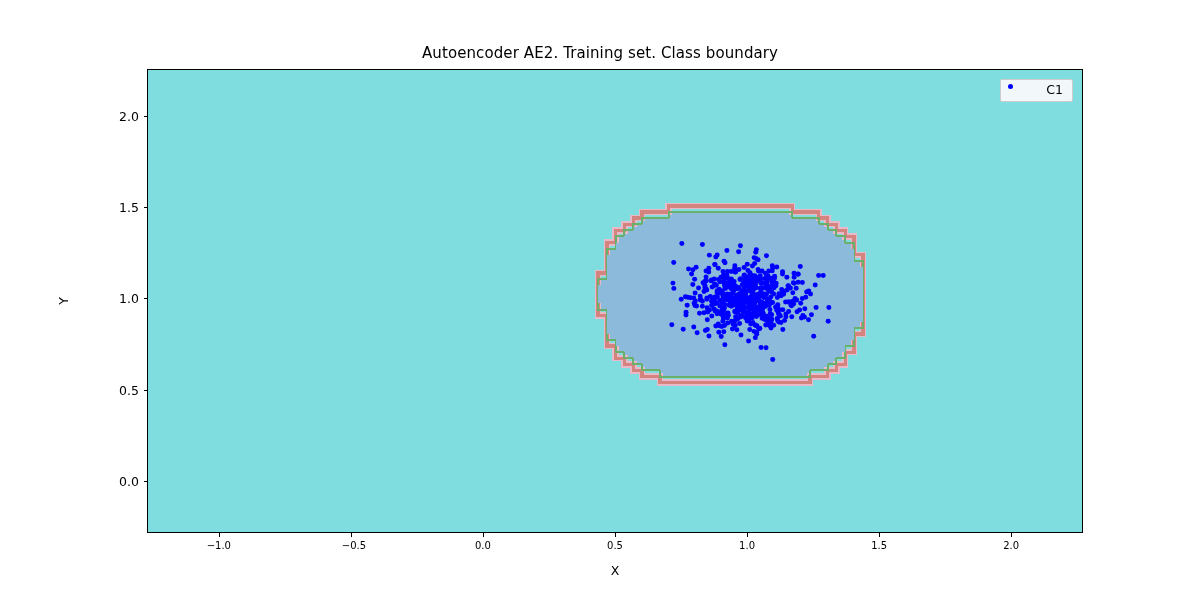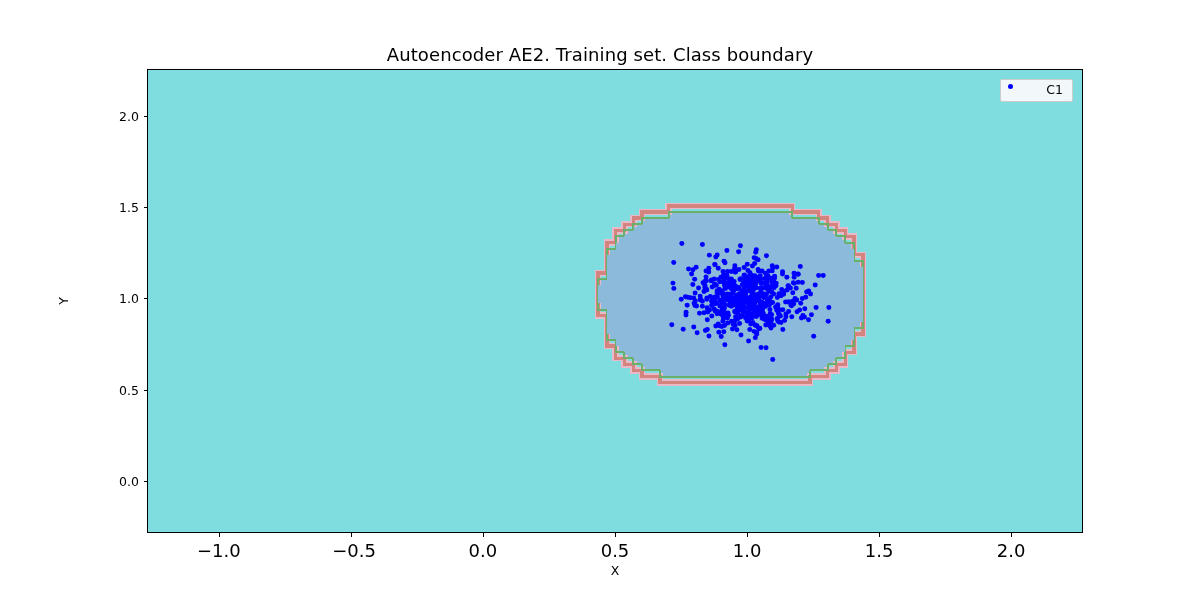--- a/index.html
+++ b/index.html
@@ -20,21 +20,21 @@
     height: 600px;
     background: #ffffff;
   }
   
   #chart-title {
     position: absolute;
     left: 0;
     top: 44px;
     width: 1200px;
     text-align: center;
-    font-size: 18px;
+    font-size: 15px;
     color: #000000;
     letter-spacing: 0.1px;
     white-space: nowrap;
   }
   
   #plot-area {
     position: absolute;
     left: 147px;
     top: 69px;
     width: 936px;
@@ -68,21 +68,21 @@
     background: #000000;
   }
   .tick-mark-y {
     position: absolute;
     width: 3.5px;
     height: 1px;
     background: #000000;
   }
   .tick-label-x {
     position: absolute;
-    font-size: 18px;
+    font-size: 10px;
     color: #000000;
     text-align: center;
     transform: translateX(-50%);
     white-space: nowrap;
   }
   .tick-label-y {
     position: absolute;
     font-size: 12.5px;
     color: #000000;
     text-align: right;

